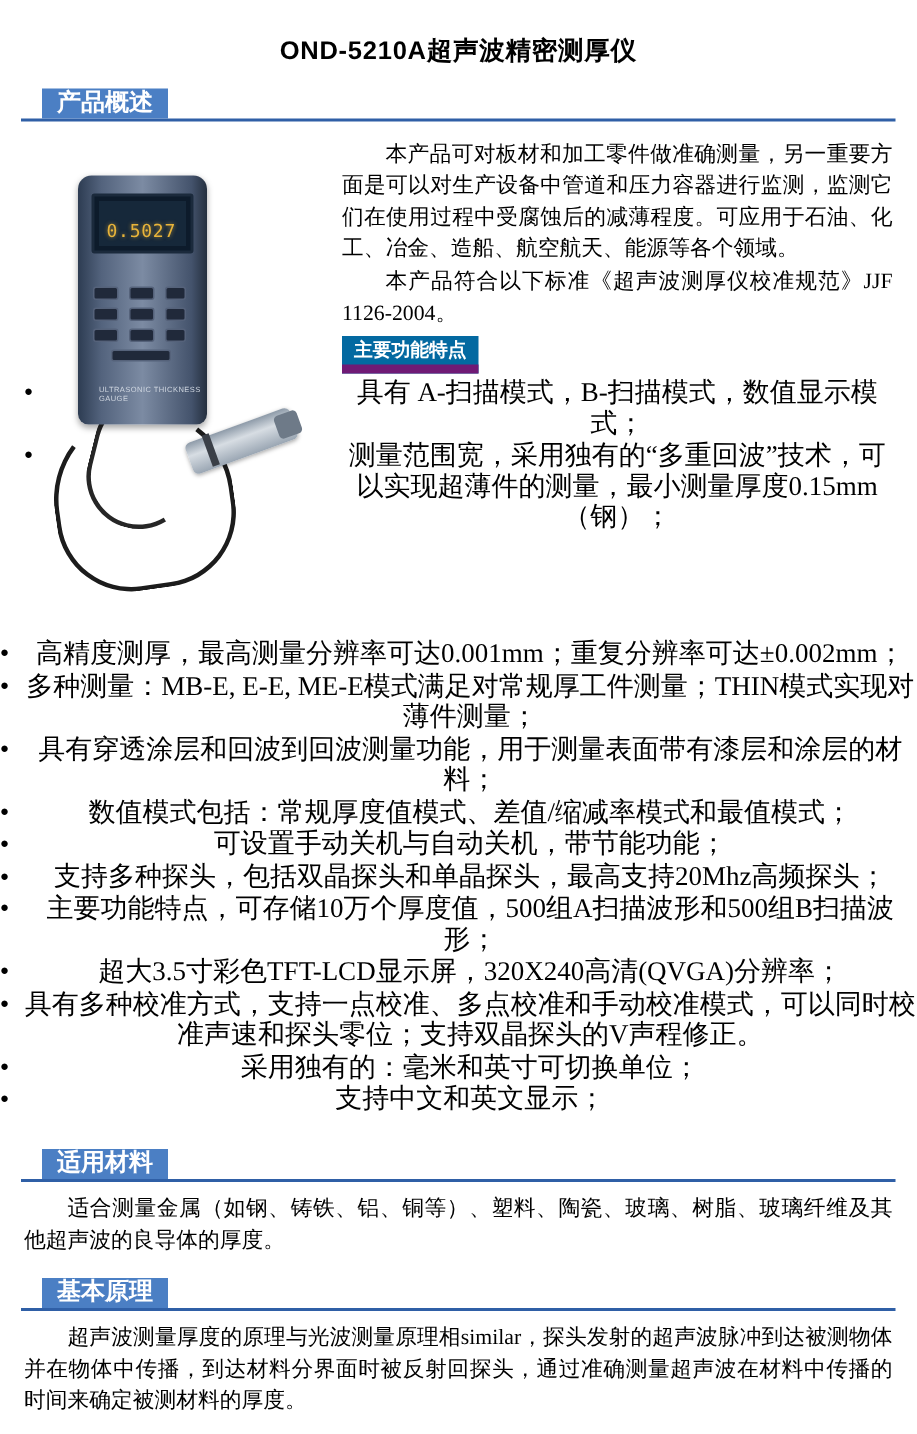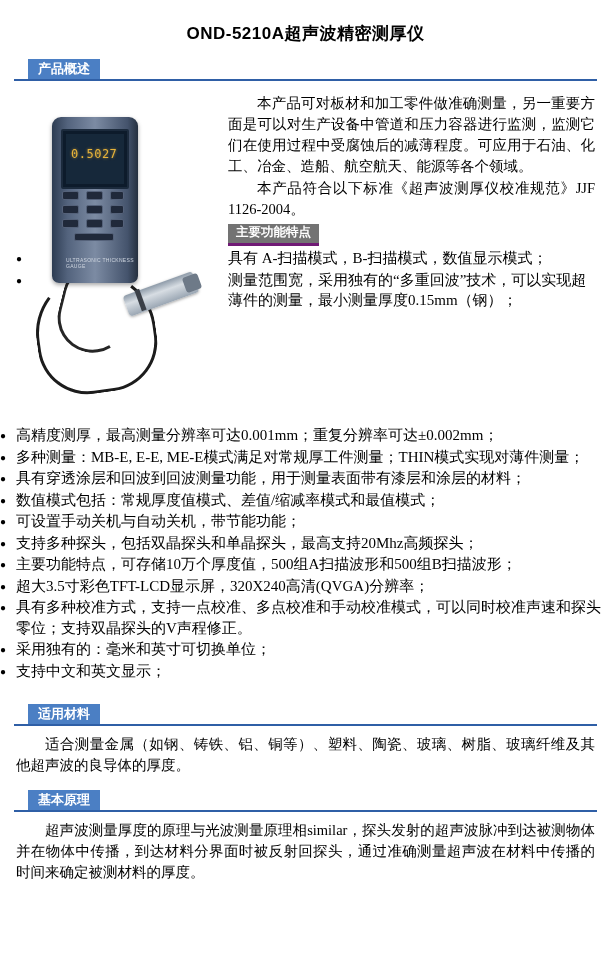--- a/index.html
+++ b/index.html
@@ -36,21 +36,21 @@
   .section-head {
     position: relative;
     margin: 0 14px;
     height: 22px;
   }
   .section-head .label {
     display: inline-block;
     background: #4b7fc4;
     color: #ffffff;
     font-family: "Liberation Sans", "DejaVu Sans", sans-serif;
-    font-size: 13px;
+    font-size: 16px;
     font-weight: bold;
     padding: 2px 10px 3px 10px;
     line-height: 15px;
     position: relative;
     z-index: 2;
     margin-left: 14px;
   }
   .section-head .rule {
     position: absolute;
     left: 0;
@@ -60,28 +60,28 @@
     background: #2f5fa6;
     z-index: 1;
   }
   .subsection-head {
     margin: 4px 0 2px 0;
     display: flex;
     justify-content: flex-start;
   }
   .subsection-head .label {
     display: inline-block;
-    background: #737373;
+    background: #0369a1;
     color: #ffffff;
-    font-family: Liberation Mono, monospace;
+    font-family: Liberation Serif, serif;
     font-size: 12.5px;
     font-weight: bold;
     padding: 2px 8px 3px 8px;
     line-height: 14px;
-    border-bottom: 3px solid #701a75;
+    border-bottom: 6px solid #701a75;
   }
   
   .overview {
     margin: 12px 16px 0 16px;
     position: relative;
     min-height: 330px;
   }
   .device-figure {
     float: left;
     width: 206px;
@@ -101,24 +101,24 @@
   }
   
   ul.bullets {
     list-style: none;
     margin: 2px 0 0 0;
     padding: 0;
   }
   ul.bullets li {
     position: relative;
     padding-left: 16px;
-    font-size: 15px;
+    font-size: 18px;
     line-height: 20.5px;
     margin-bottom: 1px;
-    text-align: left;
+    text-align: center;
   }
   ul.bullets li::before {
     content: "\25CF";
     position: absolute;
     left: 0;
     top: 0;
     font-size: 10px;
     line-height: 21px;
     color: #000;
   }
@@ -141,21 +141,21 @@
     height: 166px;
     background: linear-gradient(to right, #2d3c52 0%, #53637d 18%, #7c8ba3 50%, #44536c 88%, #25303f 100%);
     border-radius: 9px 9px 7px 7px;
     box-shadow: 0 2px 4px rgba(0,0,0,0.35);
   }
   .dev-screen {
     position: absolute;
     left: 9px;
     top: 12px;
     width: 68px;
-    height: 60px;
+    height: 40px;
     background: #0d1b2b;
     border: 2px solid #1b2a3c;
     border-radius: 2px;
   }
   .dev-screen-inner {
     position: absolute;
     left: 3px;
     top: 3px;
     right: 3px;
     bottom: 3px;

